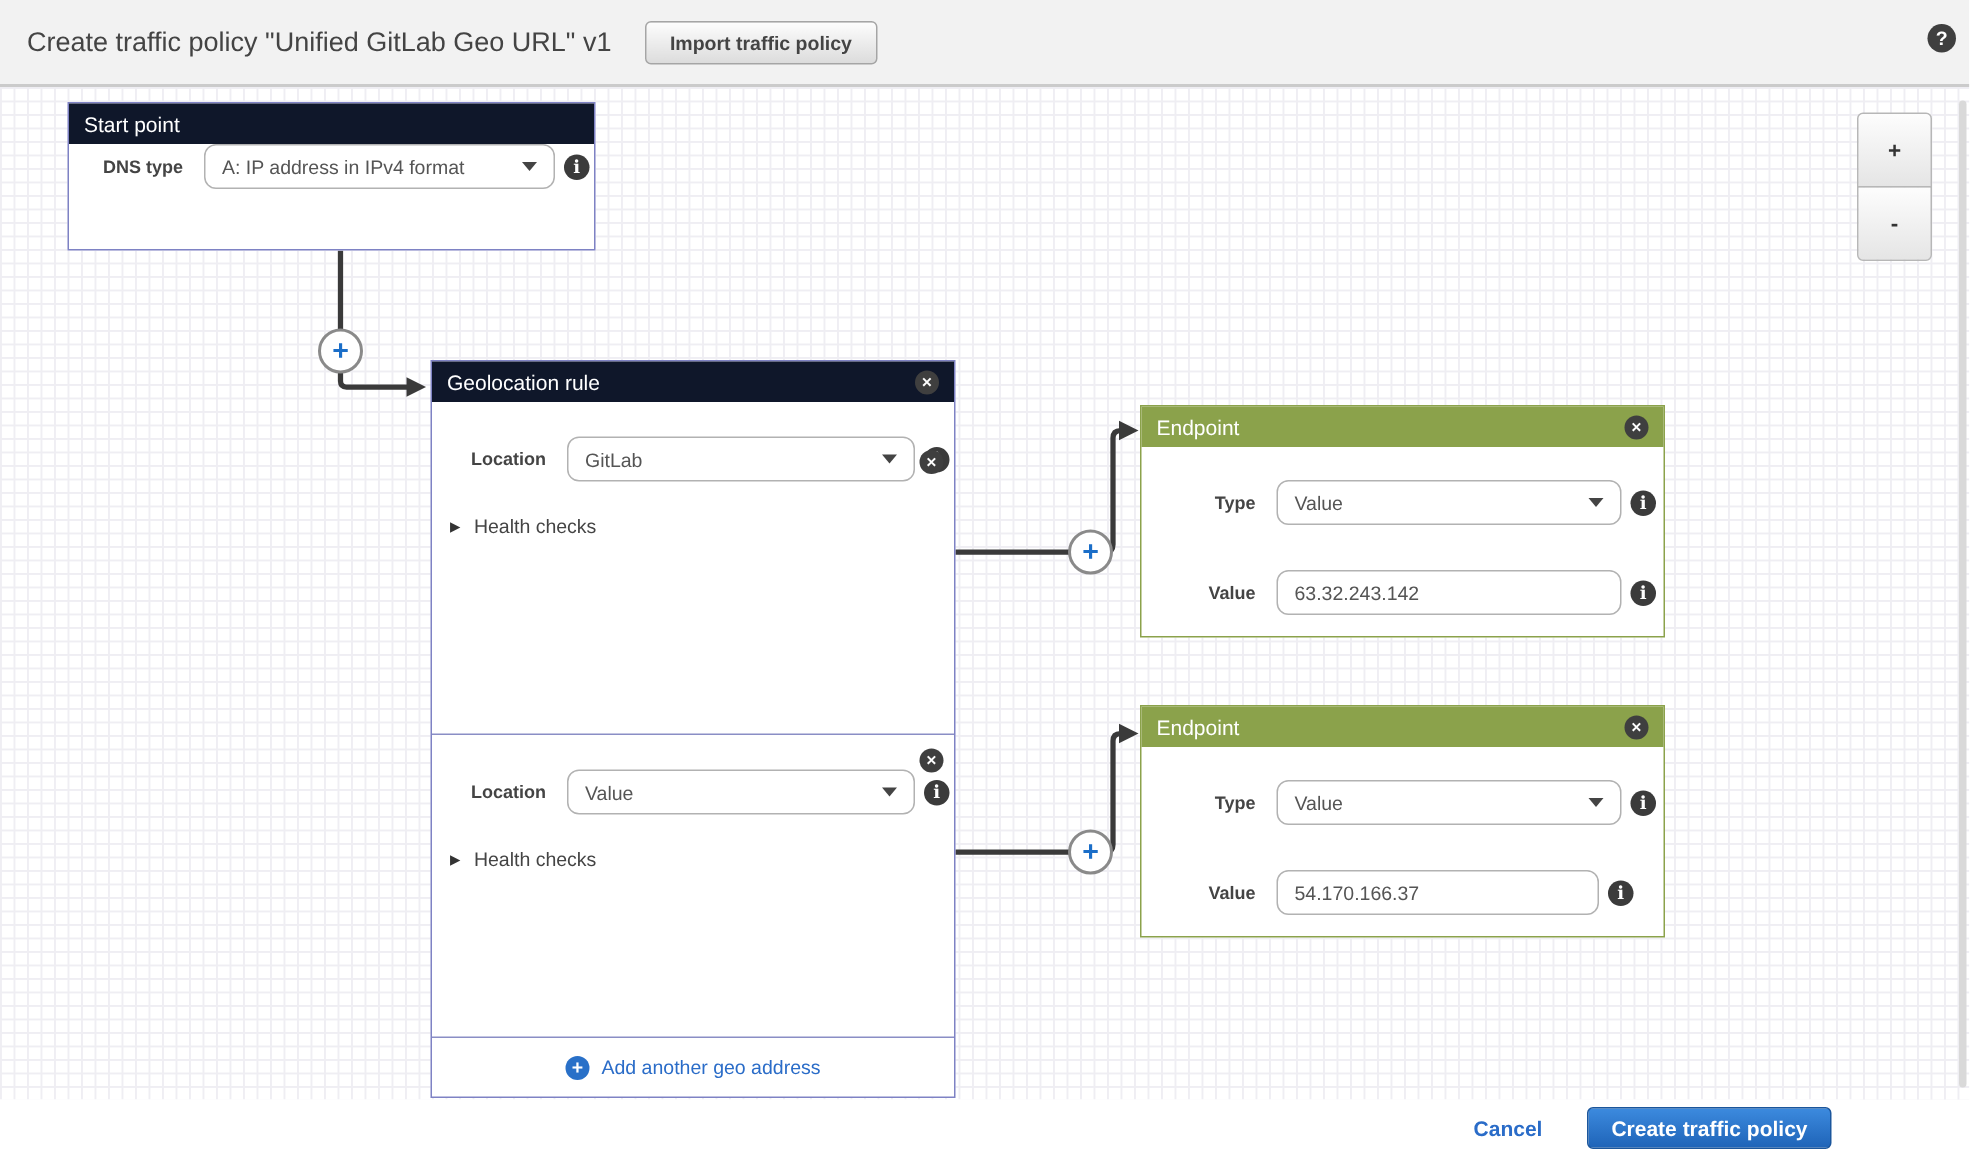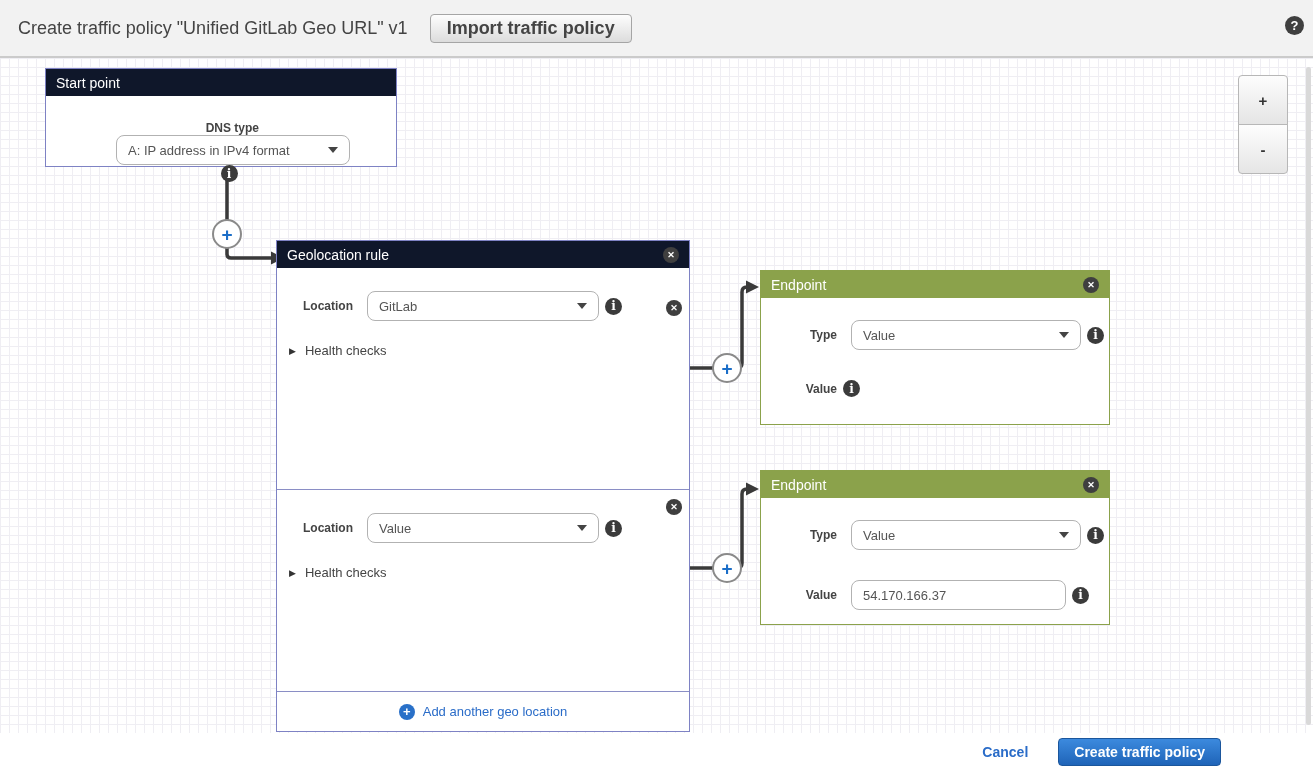--- a/index.html
+++ b/index.html
@@ -3,21 +3,21 @@
 <meta charset="utf-8">
 <style>
   * { margin:0; padding:0; }
   body { font-family:"Liberation Sans", sans-serif; background:#fff; }
   .page { position:relative; width:1313px; height:770px; overflow:hidden; background:#fff; }
 
   
   .topbar { position:absolute; top:0; left:0; width:1313px; height:58px; background:#f2f2f2;
             border-bottom:2px solid #cbcbcb; box-sizing:border-box; display:flex; align-items:center; }
   .page-title { font-size:18px; font-weight:normal; color:#444; margin-left:18px; }
-  .import-btn { margin-left:22px; height:29px; padding:0 16px; font-family:inherit; font-size:18px;
+  .import-btn { margin-left:22px; height:29px; padding:0 16px; font-family:inherit; font-size:13px;
                 font-weight:bold; color:#444; background:linear-gradient(#fdfdfd,#dcdcdc);
                 border:1px solid #a5a5a5; border-radius:4px; cursor:pointer; }
   .help-circle { position:absolute; right:9px; top:16px; width:19px; height:19px; border-radius:50%;
                  background:#3f3f3f; color:#fff; font-size:13px; font-weight:bold;
                  display:flex; align-items:center; justify-content:center; cursor:pointer; }
 
   
   .canvas { position:absolute; top:58px; left:0; width:1313px; height:675px; background-color:#fff;
             background-image:linear-gradient(to right,#efeef3 1px,transparent 1px),
                              linear-gradient(to bottom,#efeef3 1px,transparent 1px);
@@ -116,35 +116,35 @@
       <button class="zoom-btn zin">+</button>
       <button class="zoom-btn zout">-</button>
     </div>
 
     <div class="scroll-strip"></div>
 
     <div class="node purple" style="left:45px; top:10px; width:352px; height:99px;">
       <div class="node-header">
         <span>Start point</span>
       </div>
-      <div class="row" style="margin-top:25px;flex-direction:column;">
+      <div class="row" style="">
         <span class="lbl">DNS type</span>
         <div class="selectbox" style="width:234px;">
           <span>A: IP address in IPv4 format</span>
           <span class="caret"></span>
         </div>
         <div class="info-circle">i</div>
       </div>
     </div>
 
     <div class="plus-node" style="left:212px; top:161px;">+</div>
     <div class="plus-node" style="left:712px; top:295px;">+</div>
     <div class="plus-node" style="left:712px; top:495px;">+</div>
 
-    <div class="node purple" style="left:276px; top:182px; width:414px;">
+    <div class="node purple" style="left:287px; top:182px; width:350px;">
       <div class="node-header">
         <span>Geolocation rule</span>
         <div class="close-circle">✕</div>
       </div>
 
       <div class="geo-section" style="height:198px;">
         <div class="close-circle section-close">✕</div>
         <div class="row" style="margin-top:23px;">
           <span class="lbl">Location</span>
           <div class="selectbox" style="width:232px;">
@@ -171,40 +171,41 @@
         </div>
         <div class="health">
           <span class="tri">▶</span>
           <span>Health checks</span>
         </div>
       </div>
 
       <div class="geo-footer">
         <div class="add-link">
           <span class="add-plus">+</span>
-          <span>Add another geo location</span>
+          <span>Add another geo address</span>
         </div>
       </div>
     </div>
 
     <div class="node green" style="left:760px; top:212px; width:350px; height:155px;">
       <div class="node-header">
         <span>Endpoint</span>
         <div class="close-circle">✕</div>
       </div>
       <div class="row" style="margin-top:22px;">
         <span class="lbl">Type</span>
         <div class="selectbox" style="width:230px;">
           <span>Value</span>
           <span class="caret"></span>
         </div>
         <div class="info-circle">i</div>
       </div>
       <div class="row" style="margin-top:30px;">
         <span class="lbl">Value</span>
+        <input class="textfield" style="width: 230px;" value="63.32.243.142">
         <div class="info-circle">i</div>
       </div>
     </div>
 
     <div class="node green" style="left:760px; top:412px; width:350px; height:155px;">
       <div class="node-header">
         <span>Endpoint</span>
         <div class="close-circle">✕</div>
       </div>
       <div class="row" style="margin-top:22px;">

